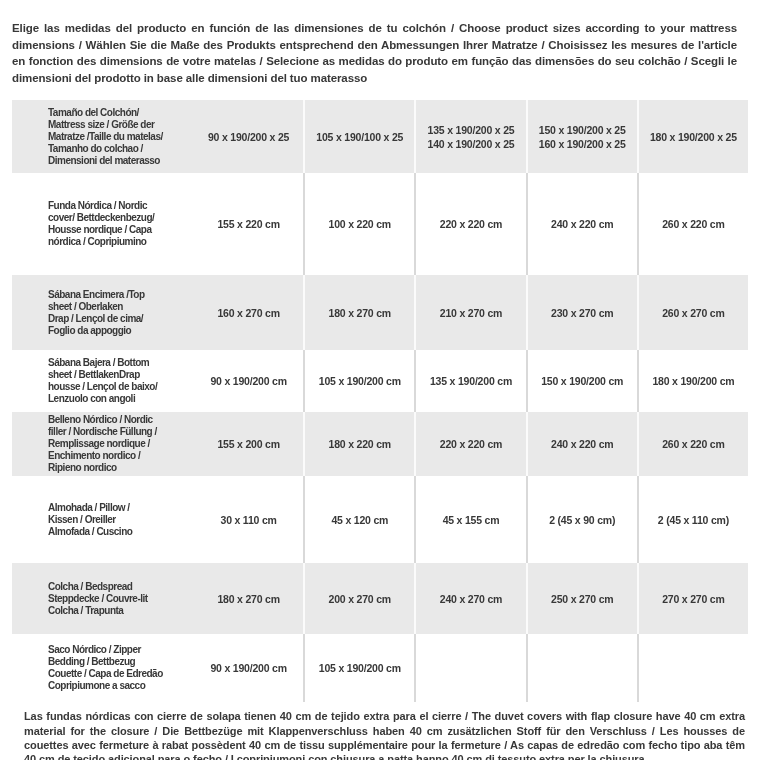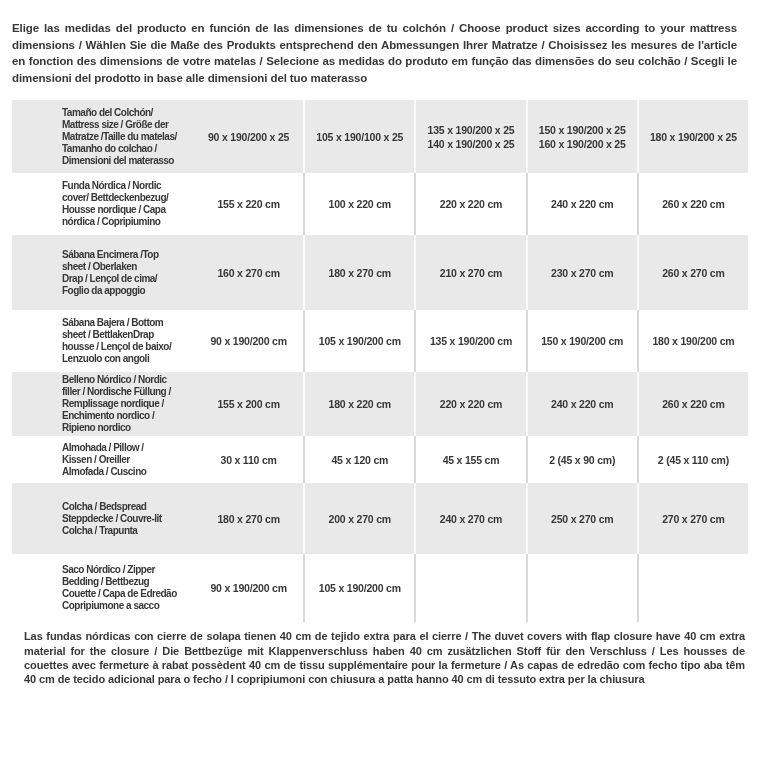--- a/index.html
+++ b/index.html
@@ -11,33 +11,33 @@
   .intro {
     margin:20px 23px 0 12px;
     font-weight:bold; font-size:11.5px; line-height:16.6px;
     letter-spacing:-0.1px; text-align:justify;
   }
   .size-table { margin:14px 12px 0 12px; }
   .trow { display:flex; }
   .trow.gray { background:#e9e9e9; }
   .cell { box-sizing:border-box; display:flex; align-items:center; min-width:0; }
   .cell.label {
-    width:182px; flex:0 0 182px; padding:4px 6px 4px 50px;
+    width:182px; flex:0 0 182px; padding:4px 6px 4px 36px;
     font-size:10px; font-weight:bold; letter-spacing:-0.5px; line-height:12px;
   }
   .cell.label span { white-space:pre-line; display:block; }
   .cell.val {
     flex:1 1 0; justify-content:center; text-align:center;
     font-size:10.5px; font-weight:bold; letter-spacing:-0.2px; line-height:14px;
   }
   .cell.val span { white-space:pre-line; display:block; }
   .cell.val.sep { border-left:2px solid #d9d9d9; }
   .trow.gray .cell.val.sep { border-left-color:#fbfbfb; }
-  .r0{height:73px}.r1{height:62px}.r2{height:75px}.r3{height:62px}
-  .r4{height:64px}.r5{height:47px}.r6{height:71px}.r7{height:68px}
+  .r0{height:73px}.r1{height:102px}.r2{height:75px}.r3{height:62px}
+  .r4{height:64px}.r5{height:87px}.r6{height:71px}.r7{height:68px}
   .footnote {
     margin:7px 15px 0 24px;
     font-weight:bold; font-size:11px; line-height:14.2px;
     letter-spacing:-0.1px; text-align:justify;
   }
 </style>
 </head>
 <body>
 
 <div class="page">

